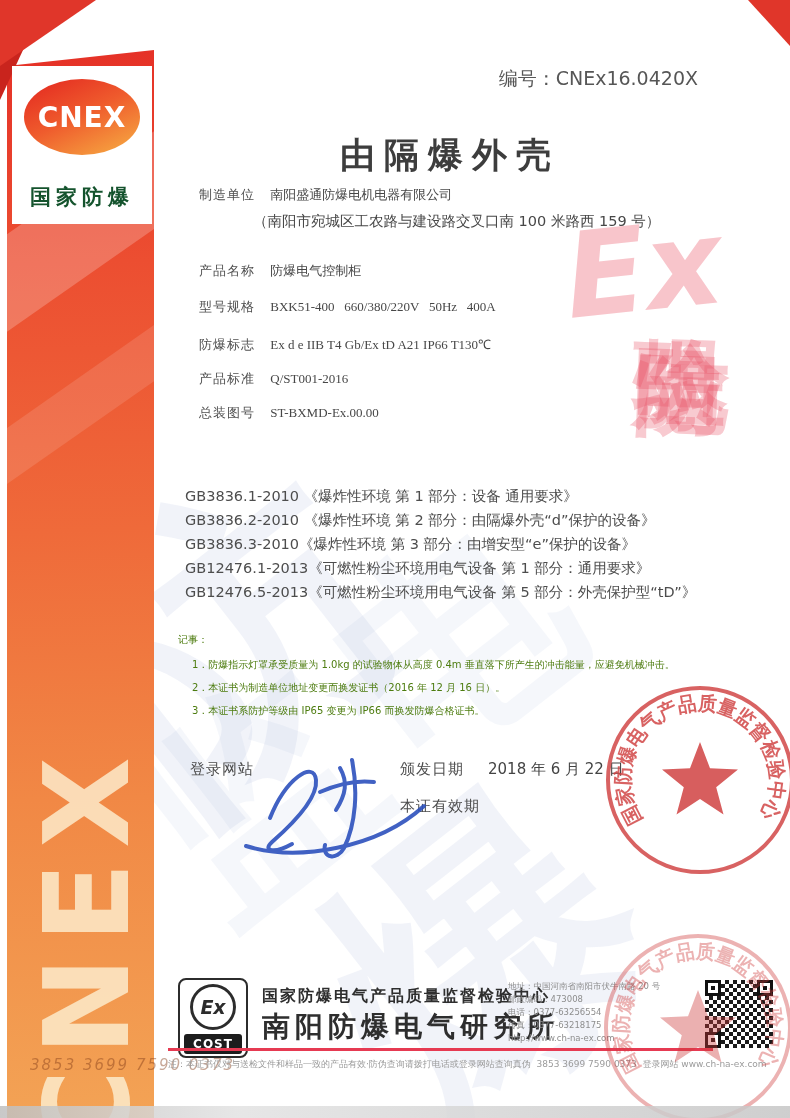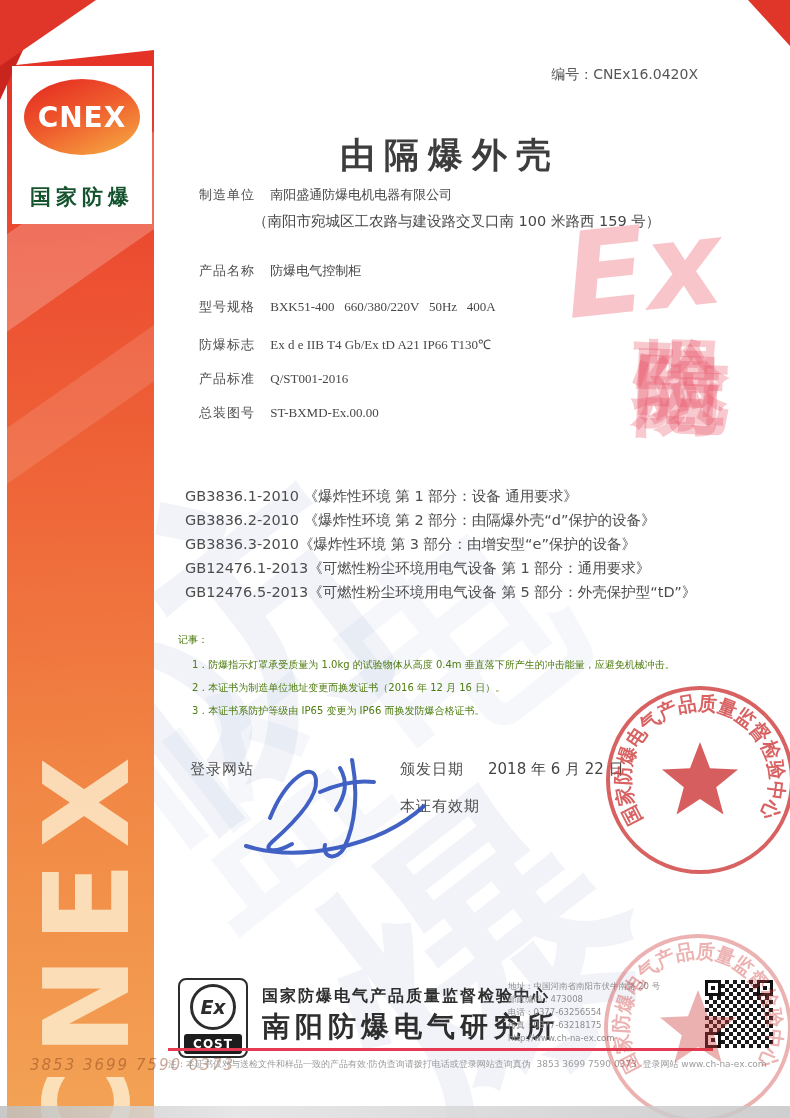--- a/index.html
+++ b/index.html
@@ -43,21 +43,21 @@
   .wm-diag{left:180px;top:300px;font-size:300px;font-weight:800;
     color:rgba(168,182,218,.16);transform:rotate(-38deg);letter-spacing:40px;}
   .wm-diag2{left:120px;top:560px;font-size:220px;font-weight:800;
     color:rgba(168,182,218,.11);transform:rotate(-38deg);letter-spacing:30px;}
   .wm-ex{left:565px;top:200px;font-size:118px;font-weight:800;font-style:italic;
     color:rgba(233,80,98,.33);transform:rotate(-6deg);}
   .wm-vert{left:618px;top:262px;width:120px;font-size:96px;font-weight:800;line-height:102px;
     color:rgba(233,80,98,.30);writing-mode:vertical-rl;text-orientation:upright;transform:rotate(2deg);}
   
   .content{position:absolute;left:0;top:0;width:100%;height:100%;z-index:3;}
-  .cert-no{position:absolute;right:92px;top:66px;font-size:14px;color:#565656;}
+  .cert-no{position:absolute;right:92px;top:66px;font-size:19px;color:#565656;}
   .title{position:absolute;left:200px;top:132px;width:500px;text-align:center;
     font-size:35px;font-weight:800;letter-spacing:9px;color:#3d3d3d;}
   .frow{position:absolute;left:199px;font-size:13px;font-family:Liberation Serif, serif;}
   .flabel{display:inline-block;width:68px;color:#4f4f4f;letter-spacing:1px;}
   .fvalue{color:#474747;}
   .addr2{position:absolute;left:253px;font-size:14.5px;color:#474747;}
   .stds{position:absolute;left:185px;top:484px;font-size:14.5px;line-height:24px;color:#4d4d4d;}
   .stds div{white-space:pre-wrap;}
   .notes{position:absolute;left:178px;top:628px;width:590px;font-size:10px;line-height:23px;color:#4d7c0f;}
   .notes .nh{margin-bottom:2px;}

